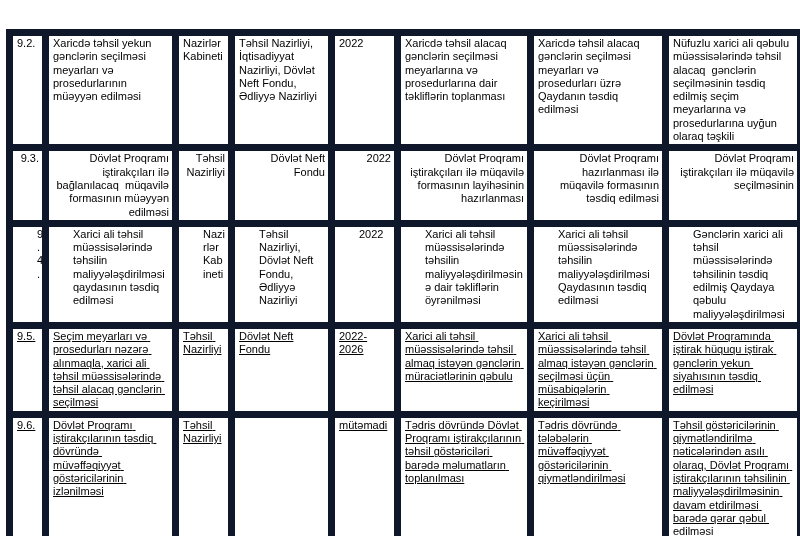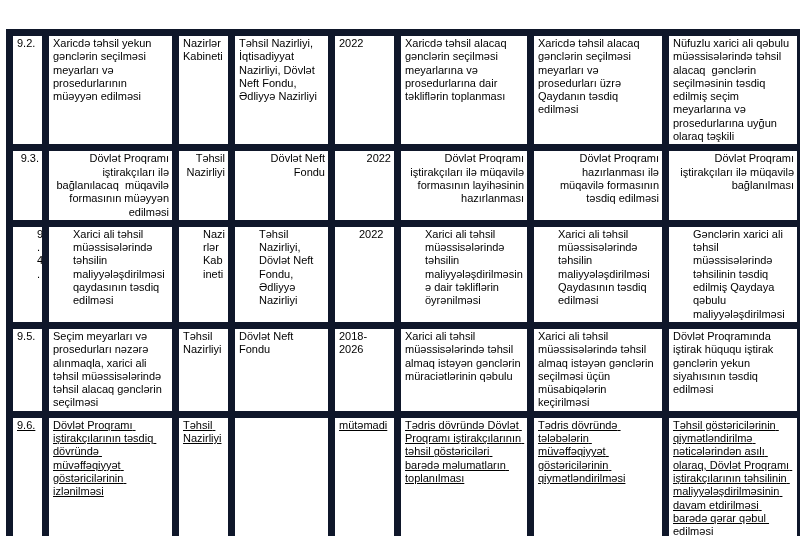--- a/index.html
+++ b/index.html
@@ -29,21 +29,21 @@
     font-size: 11px;
     line-height: 13.3px;
     white-space: pre-wrap;
     word-wrap: break-word;
     overflow: hidden;
   }
   
   tr:nth-child(1) td { height: 105px; }
   tr:nth-child(2) td { height: 64px; text-align: right; }
   tr:nth-child(3) td { height: 83px; padding-left: 24px; }
-  tr:nth-child(4) td { height: 79px; }
+  tr:nth-child(4) td { height: 79px; text-decoration: underline; }
   tr:nth-child(5) td { height: 119px; text-decoration: underline; }
 
   col.c-num    { width: 36px; }
   col.c-task   { width: 130px; }
   col.c-lead   { width: 56px; }
   col.c-others { width: 100px; }
   col.c-year   { width: 66px; }
   col.c-act1   { width: 133px; }
   col.c-act2   { width: 135px; }
   col.c-result { width: 135px; }
@@ -80,42 +80,42 @@
       </tr>
       <tr>
         <td>9.3.</td>
         <td>Dövlət Proqramı iştirakçıları ilə bağlanılacaq  müqavilə formasının müəyyən edilməsi</td>
         <td>Təhsil Nazirliyi</td>
         <td>Dövlət Neft
 Fondu</td>
         <td>2022</td>
         <td>Dövlət Proqramı iştirakçıları ilə müqavilə formasının layihəsinin hazırlanması</td>
         <td>Dövlət Proqramı hazırlanması ilə müqavilə formasının təsdiq edilməsi</td>
-        <td>Dövlət Proqramı iştirakçıları ilə müqavilə bağlanılması</td>
+        <td>Dövlət Proqramı iştirakçıları ilə müqavilə seçilməsinin</td>
       </tr>
       <tr>
         <td>9.4.</td>
         <td>Xarici ali təhsil müəssisələrində təhsilin maliyyələşdirilməsi qaydasının təsdiq edilməsi</td>
         <td>Nazirlər Kabineti</td>
         <td>Təhsil Nazirliyi,
 Dövlət Neft
 Fondu,
 Ədliyyə Nazirliyi</td>
         <td>2022</td>
         <td>Xarici ali təhsil müəssisələrində təhsilin maliyyələşdirilməsinə dair təkliflərin öyrənilməsi</td>
         <td>Xarici ali təhsil müəssisələrində təhsilin maliyyələşdirilməsi Qaydasının təsdiq edilməsi</td>
         <td>Gənclərin xarici ali təhsil müəssisələrində təhsilinin təsdiq edilmiş Qaydaya qəbulu maliyyələşdirilməsi</td>
       </tr>
       <tr>
         <td>9.5.</td>
         <td>Seçim meyarları və prosedurları nəzərə alınmaqla, xarici ali təhsil müəssisələrində təhsil alacaq gənclərin seçilməsi</td>
         <td>Təhsil Nazirliyi</td>
         <td>Dövlət Neft
 Fondu</td>
-        <td>2018-
+        <td>2022-
 2026</td>
         <td>Xarici ali təhsil müəssisələrində təhsil almaq istəyən gənclərin müraciətlərinin qəbulu</td>
         <td>Xarici ali təhsil müəssisələrində təhsil almaq istəyən gənclərin seçilməsi üçün müsabiqələrin keçirilməsi</td>
         <td>Dövlət Proqramında iştirak hüququ iştirak gənclərin yekun siyahısının təsdiq edilməsi</td>
       </tr>
       <tr>
         <td>9.6.</td>
         <td>Dövlət Proqramı iştirakçılarının təsdiq dövründə müvəffəqiyyət göstəricilərinin izlənilməsi</td>
         <td>Təhsil Nazirliyi</td>
         <td></td>

